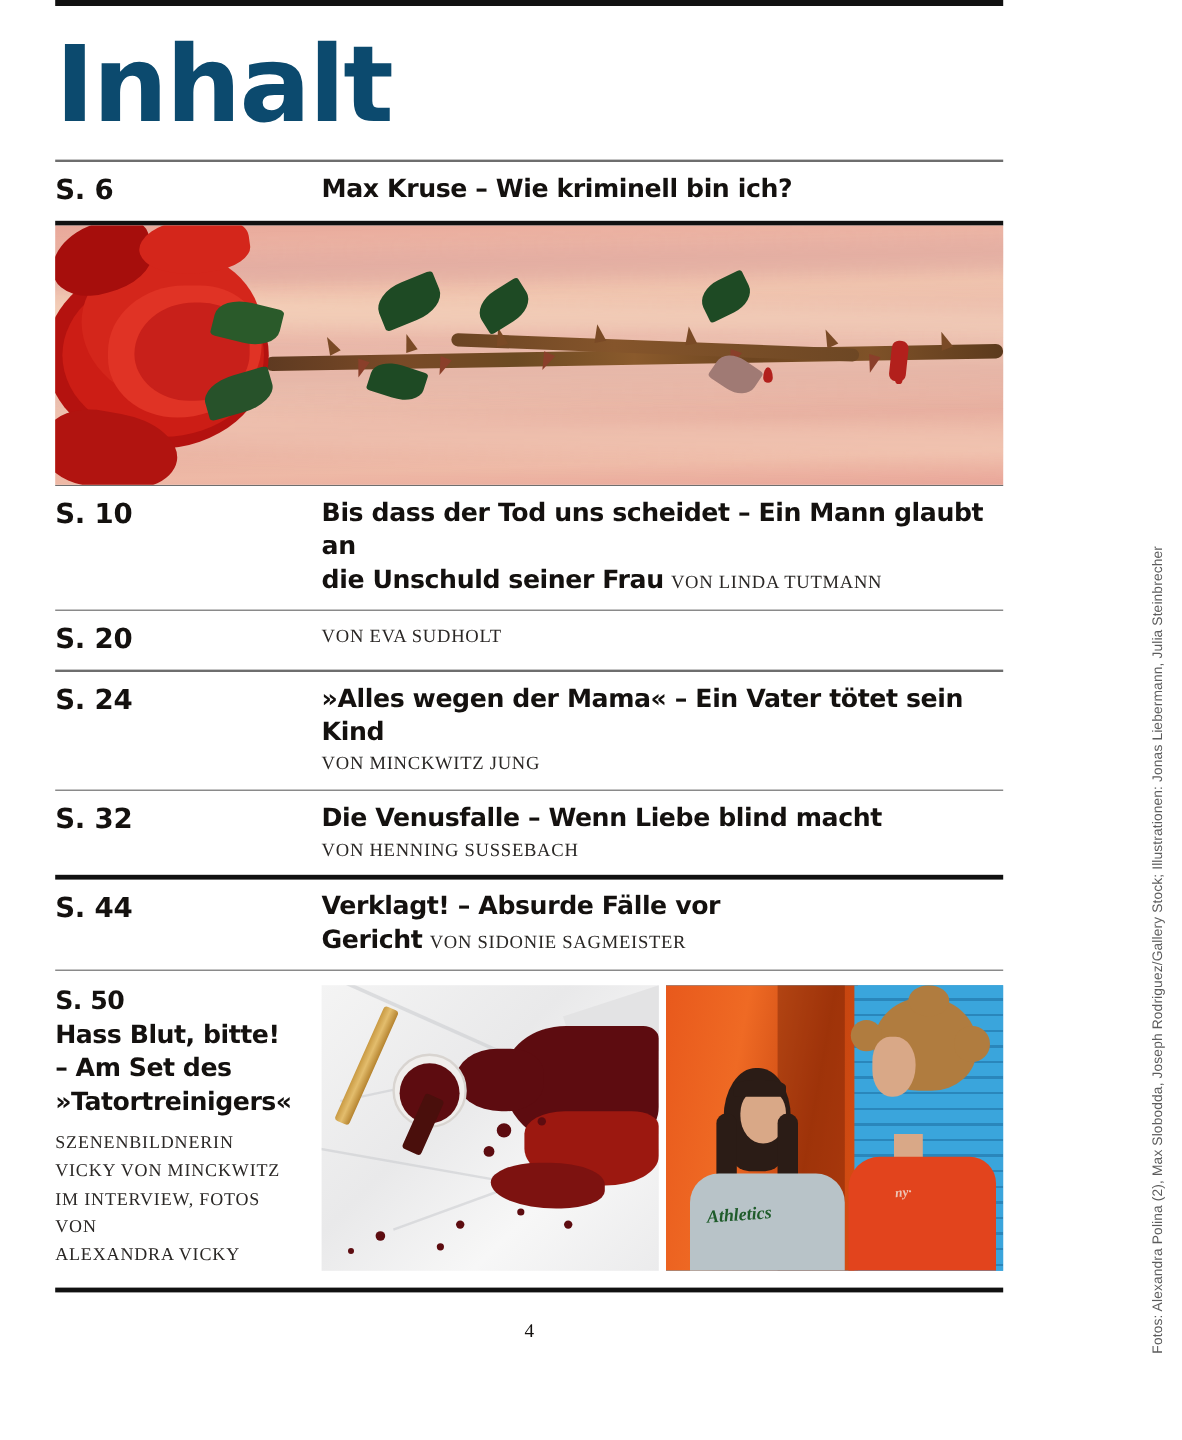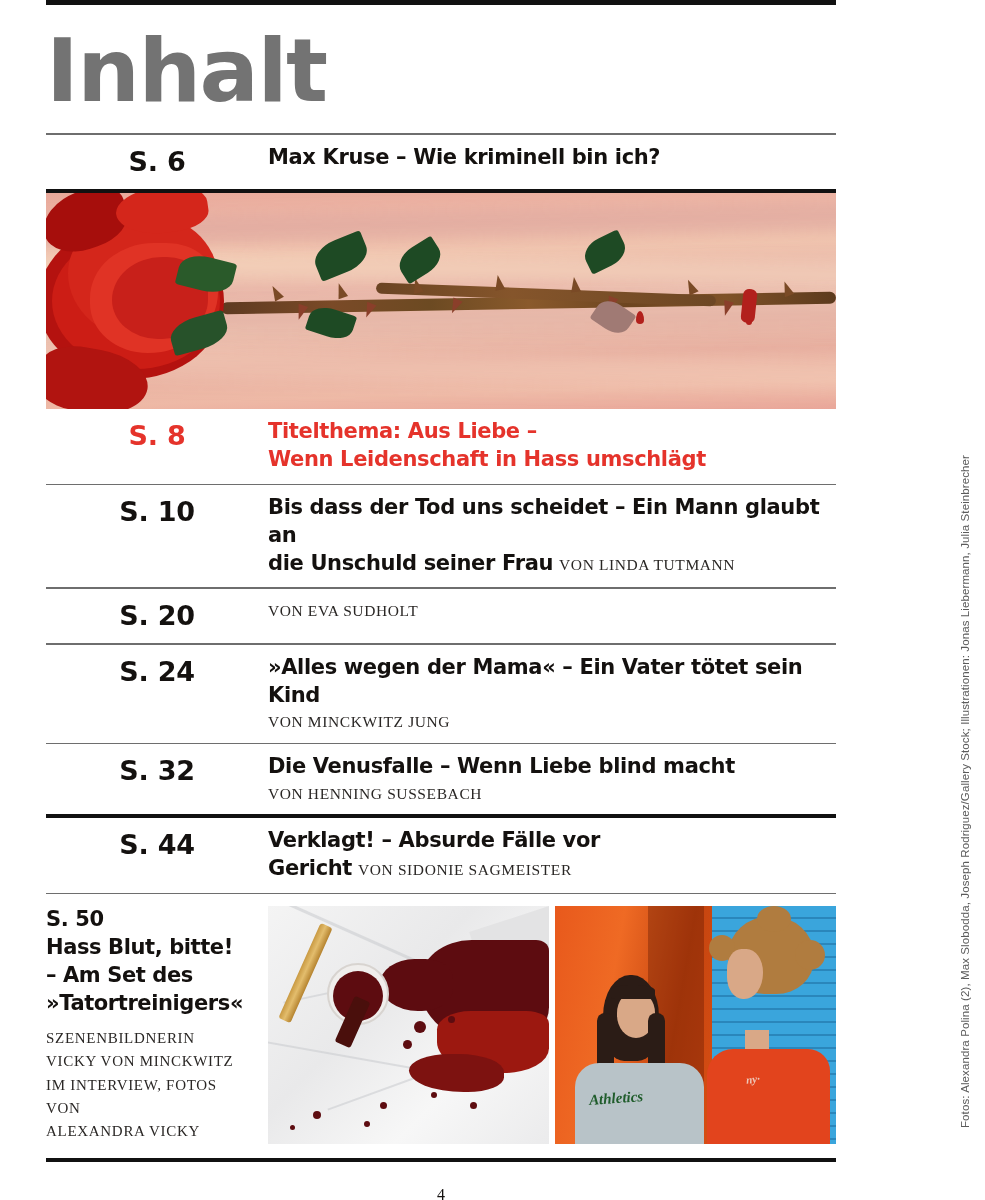--- a/index.html
+++ b/index.html
@@ -32,38 +32,37 @@
   .rule-head  { height: 5px;   background: #111; }
 
   
   .masthead {
     font-family: "DejaVu Sans", sans-serif;
     font-weight: 700;
     font-size: 88px;
     letter-spacing: -1.5px;
     line-height: 1;
     padding: 22px 0 18px 0;
-    color: #737373;
+    color: #0c4a6e;
   }
 
   
   .toc-row {
     display: flex;
     align-items: flex-start;
     padding: 9px 0 10px 0;
   }
   .toc-page {
     flex: 0 0 222px;
     font-family: "DejaVu Sans", sans-serif;
     font-weight: 700;
-    font-size: 27px;
+    font-size: 23px;
     line-height: 1.32;
     letter-spacing: -0.2px;
     color: #14110f;
-    text-align: center;
   }
   .toc-body {
     flex: 1 1 auto;
     font-family: "DejaVu Sans", sans-serif;
     font-weight: 700;
     font-size: 21px;
     line-height: 1.32;
     letter-spacing: -0.35px;
     color: #14110f;
   }
@@ -299,27 +298,20 @@
       <div class="petal" style="left:52px;top:44px;width:128px;height:110px;background:#e03325;border-radius:50% 40% 55% 45%;"></div>
       <div class="petal" style="left:74px;top:58px;width:96px;height:82px;background:#c8201a;border-radius:55% 45% 50% 50%;"></div>
       <div class="petal" style="left:4px;top:-8px;width:86px;height:58px;background:#a60e0c;border-radius:60% 40% 50% 50%;transform:rotate(-18deg);"></div>
       <div class="petal" style="left:78px;top:-12px;width:92px;height:46px;background:#d4261b;border-radius:50% 50% 40% 60%;transform:rotate(-8deg);"></div>
       <div class="petal" style="left:0;top:150px;width:110px;height:64px;background:#b11410;border-radius:45% 55% 60% 40%;transform:rotate(10deg);"></div>
       <div class="leaf" style="left:140px;top:58px;width:56px;height:34px;transform:rotate(14deg);background:#2a5a2a;"></div>
       <div class="leaf" style="left:132px;top:118px;width:58px;height:32px;transform:rotate(-16deg);background:#27522a;"></div>
     </div>
   </div>
 
-  <div class="toc-row accent">
-    <div class="toc-page">S. 8</div>
-    <div class="toc-body">
-      <span>Titelthema: Aus Liebe –</span><br>
-      <span>Wenn Leidenschaft in Hass umschlägt</span>
-    </div>
-  </div>
 
   <div class="rule rule-thin"></div>
 
   <div class="toc-row">
     <div class="toc-page">S. 10</div>
     <div class="toc-body">
       <span>Bis dass der Tod uns scheidet – Ein Mann glaubt an</span><br>
       <span>die Unschuld seiner Frau</span><span class="byline byline-inline">VON LINDA TUTMANN</span>
     </div>
   </div>

